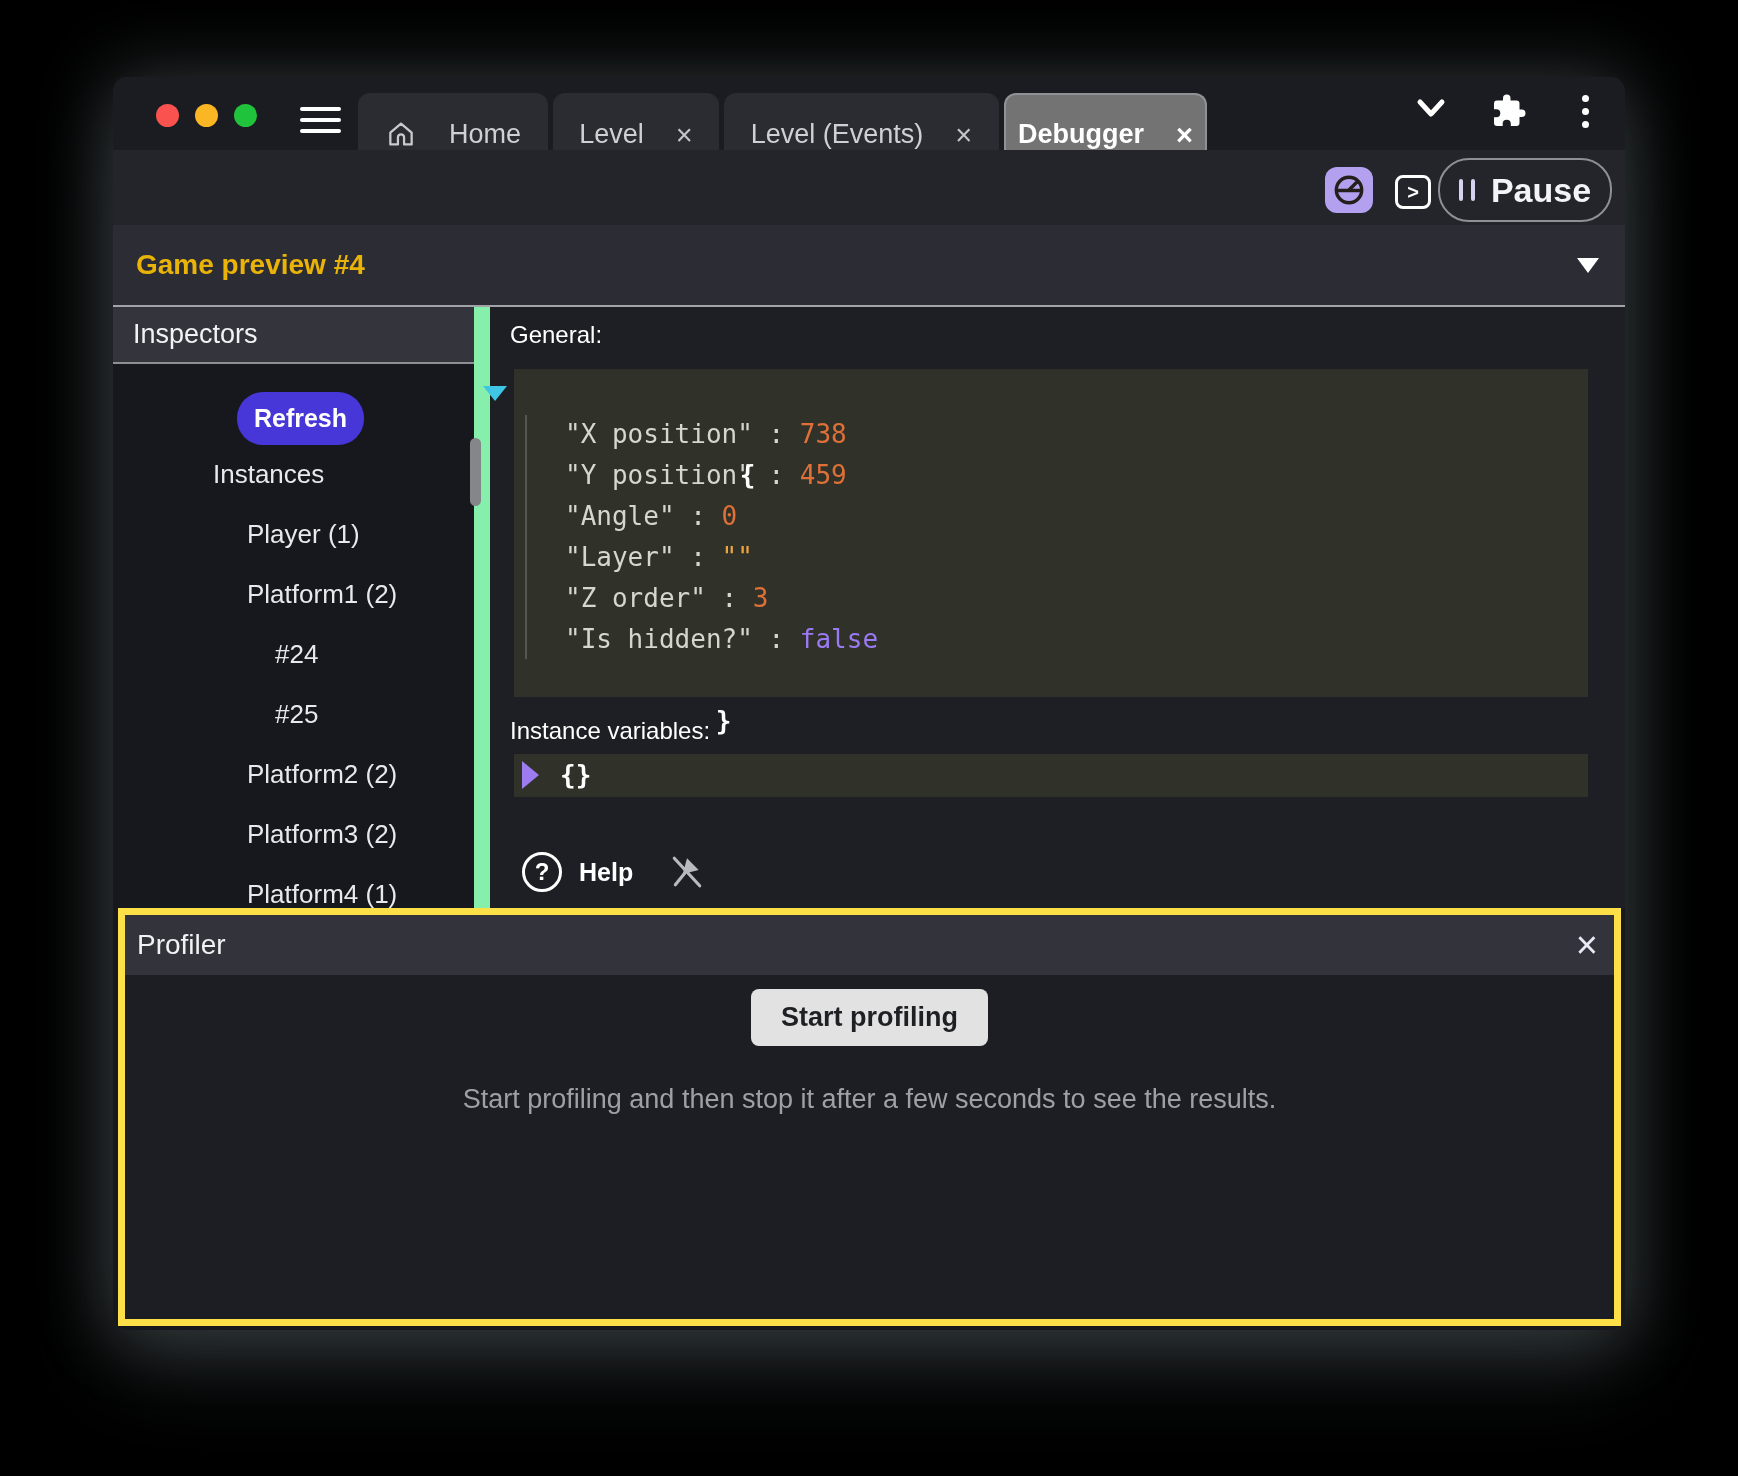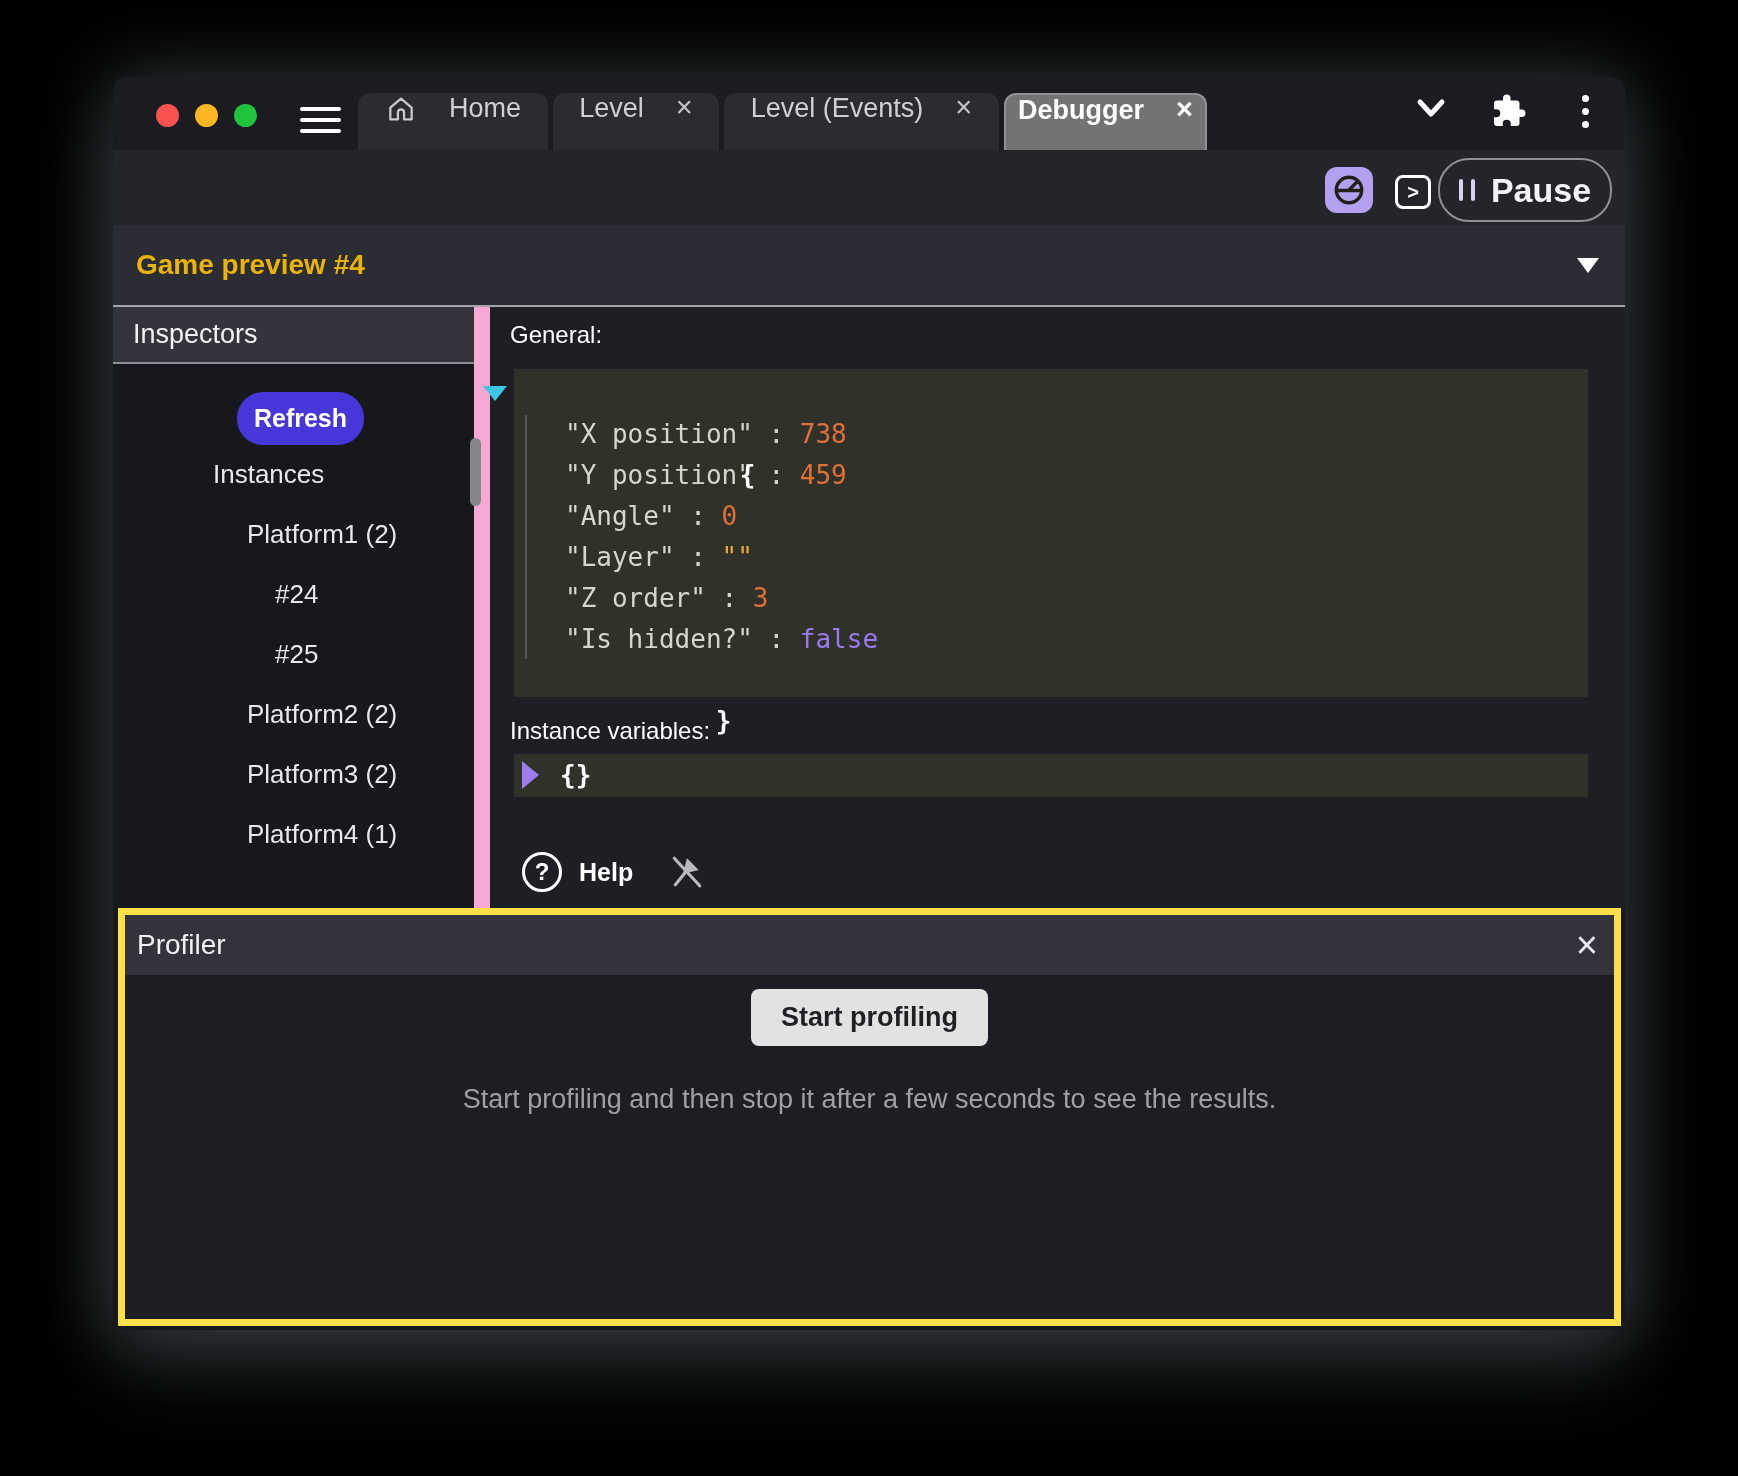--- a/index.html
+++ b/index.html
@@ -9,21 +9,21 @@
   .window{position:absolute;left:113px;top:77px;width:1512px;height:1253px;background:#17181d;
     border-radius:14px;overflow:hidden;box-shadow:0 0 70px 8px rgba(130,145,150,.30),0 40px 90px rgba(120,135,140,.22);}
 
   
   .titlebar{position:absolute;left:0;top:0;width:100%;height:73px;background:#1b1c21;}
   .traffic{position:absolute;top:27px;width:23px;height:23px;border-radius:50%;}
   .t-red{left:43px;background:#fa524e;} .t-yellow{left:82px;background:#fbb623;} .t-green{left:121px;background:#20c43c;}
   .hamburger{position:absolute;left:187px;top:30px;width:41px;height:27px;}
   .hamburger span{display:block;height:4px;background:#fff;border-radius:2px;margin-bottom:7px;}
   .tabs{position:absolute;left:245px;bottom:0;display:flex;gap:5px;align-items:flex-end;}
-  .tab{height:57px;border-radius:12px 12px 0 0;background:#2b2c32;display:flex;align-items:flex-start;justify-content:center;
+  .tab{height:57px;border-radius:12px 12px 0 0;background:#2b2c32;display:flex;align-items:flex-end;justify-content:center;
     gap:32px;color:#cfd0d4;font-size:27px;box-sizing:border-box;}
   .tab .x{font-size:29px;color:#c4c5c9;line-height:1;}
   .tab-home{width:190px;} .tab-level{width:166px;} .tab-events{width:275px;}
   .tab-debugger{width:203px;background:#737373;border:2px solid #909197;border-bottom:none;color:#fff;font-weight:bold;}
   .tab-debugger .x{color:#fff;}
 
   
   .toolbar{position:absolute;left:0;top:73px;width:100%;height:75px;background:#24252a;}
   .icon-chevron{position:absolute;left:1303px;top:20px;}
   .icon-puzzle{position:absolute;left:1378px;top:16px;}
@@ -38,21 +38,21 @@
   .pause-bars{display:flex;gap:8px;}
   .pause-bars i{display:block;width:4px;height:22px;background:#d6d2ef;border-radius:2px;}
   .pause-label{color:#f4f3f8;font-weight:bold;font-size:34px;}
 
   
   .preview-row{position:absolute;left:0;top:148px;width:100%;height:80px;background:#2c2d34;border-bottom:2px solid #a2a3a8;box-sizing:content-box;}
   .preview-title{position:absolute;left:23px;top:0;height:80px;display:flex;align-items:center;color:#eab308;font-size:28px;font-weight:bold;}
   .preview-caret{position:absolute;left:1464px;top:33px;width:0;height:0;border-left:11px solid transparent;border-right:11px solid transparent;border-top:15px solid #fff;}
 
   
-  .content{position:absolute;left:0;top:230px;width:100%;height:601px;background:#f9a8d4;}
+  .content{position:absolute;left:0;top:230px;width:100%;height:601px;background:#86efac;}
 
   .sidebar{position:absolute;left:0;top:0;width:361px;height:100%;background:#17181d;}
   .sidebar-header{position:absolute;left:0;top:0;width:100%;height:57px;background:#34353c;border-bottom:2px solid #8e8f94;
     display:flex;align-items:center;box-sizing:border-box;}
   .sidebar-header span{margin-left:20px;color:#f2f2f4;font-size:27px;}
   .sidebar-body{position:absolute;left:0;top:59px;bottom:0;width:100%;}
   .refresh-btn{position:absolute;left:124px;top:26px;width:127px;height:53px;background:#4737d8;border:none;border-radius:26px;
     color:#fff;font-weight:bold;font-size:25px;font-family:"Liberation Sans",sans-serif;}
   .tree{position:absolute;left:0;top:78px;width:100%;}
   .tree-row{height:60px;line-height:60px;color:#e8e9ec;font-size:26px;white-space:nowrap;}
@@ -176,20 +176,21 @@
     <div class="content">
 
       <div class="sidebar">
         <div class="sidebar-header">
           <span>Inspectors</span>
         </div>
         <div class="sidebar-body">
           <button class="refresh-btn">Refresh</button>
           <div class="tree">
               <div class="tree-row lvl1">Instances</div>
+              <div class="tree-row lvl2">Player (1)</div>
               <div class="tree-row lvl2">Platform1 (2)</div>
               <div class="tree-row lvl3">#24</div>
               <div class="tree-row lvl3">#25</div>
               <div class="tree-row lvl2">Platform2 (2)</div>
               <div class="tree-row lvl2">Platform3 (2)</div>
               <div class="tree-row lvl2">Platform4 (1)</div>
             </div>
         </div>
         <span class="side-scroll"></span>
       </div>

